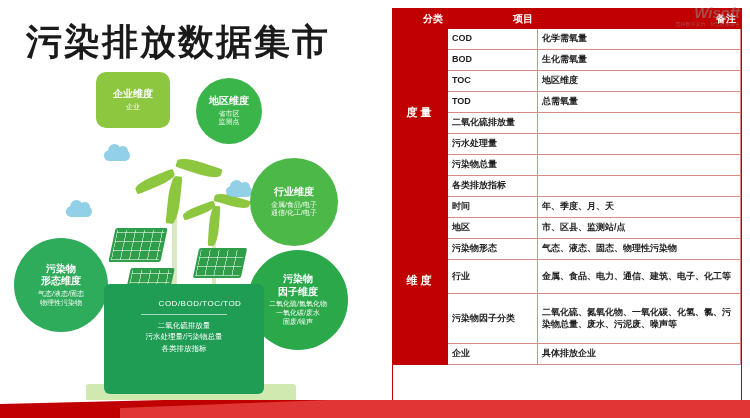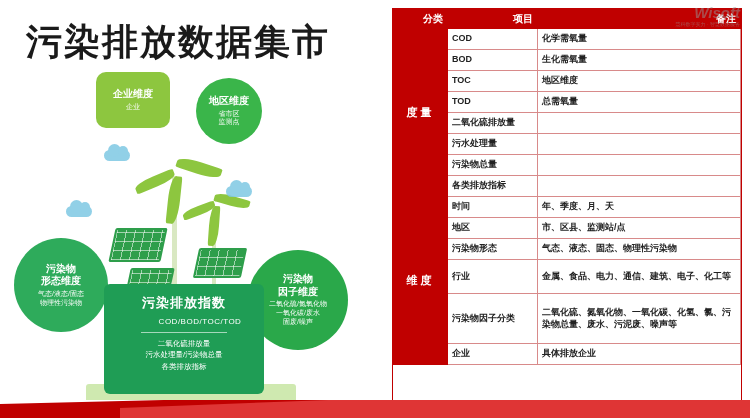--- a/index.html
+++ b/index.html
@@ -253,38 +253,42 @@
       <div class="bs" style="white-space:pre-line">省市区
 监测点</div>
     </div>
 
     <div class="bub" id="b-qy">
       <div class="bt">企业维度</div>
       <div class="bs">企业</div>
     </div>
 
 
+    <div class="bub" id="b-hy">
+      <div class="bt">行业维度</div>
+      <div class="bs" style="white-space:pre-line">金属/食品/电子
+通信/化工/电子</div>
+    </div>
 
     <div class="bub" id="b-wrwxt">
       <div class="bt" style="white-space:pre-line">污染物
 形态维度</div>
       <div class="bs" style="white-space:pre-line">气态/液态/固态
 物理性污染物</div>
     </div>
 
     <div class="bub" id="b-wrwyz">
       <div class="bt" style="white-space:pre-line">污染物
 因子维度</div>
       <div class="bs" style="white-space:pre-line">二氧化硫/氮氧化物
 一氧化碳/废水
 固废/噪声</div>
     </div>
 
     <div id="center-card">
-      <div class="ct">污染排放指数</div>
       <div class="cs">COD/BOD/TOC/TOD</div>
       <div class="cdiv"></div>
       <div class="cl">二氧化硫排放量</div>
       <div class="cl">污水处理量/污染物总量</div>
       <div class="cl">各类排放指标</div>
     </div>
   </div>
 
   <div id="right">
     <table>

